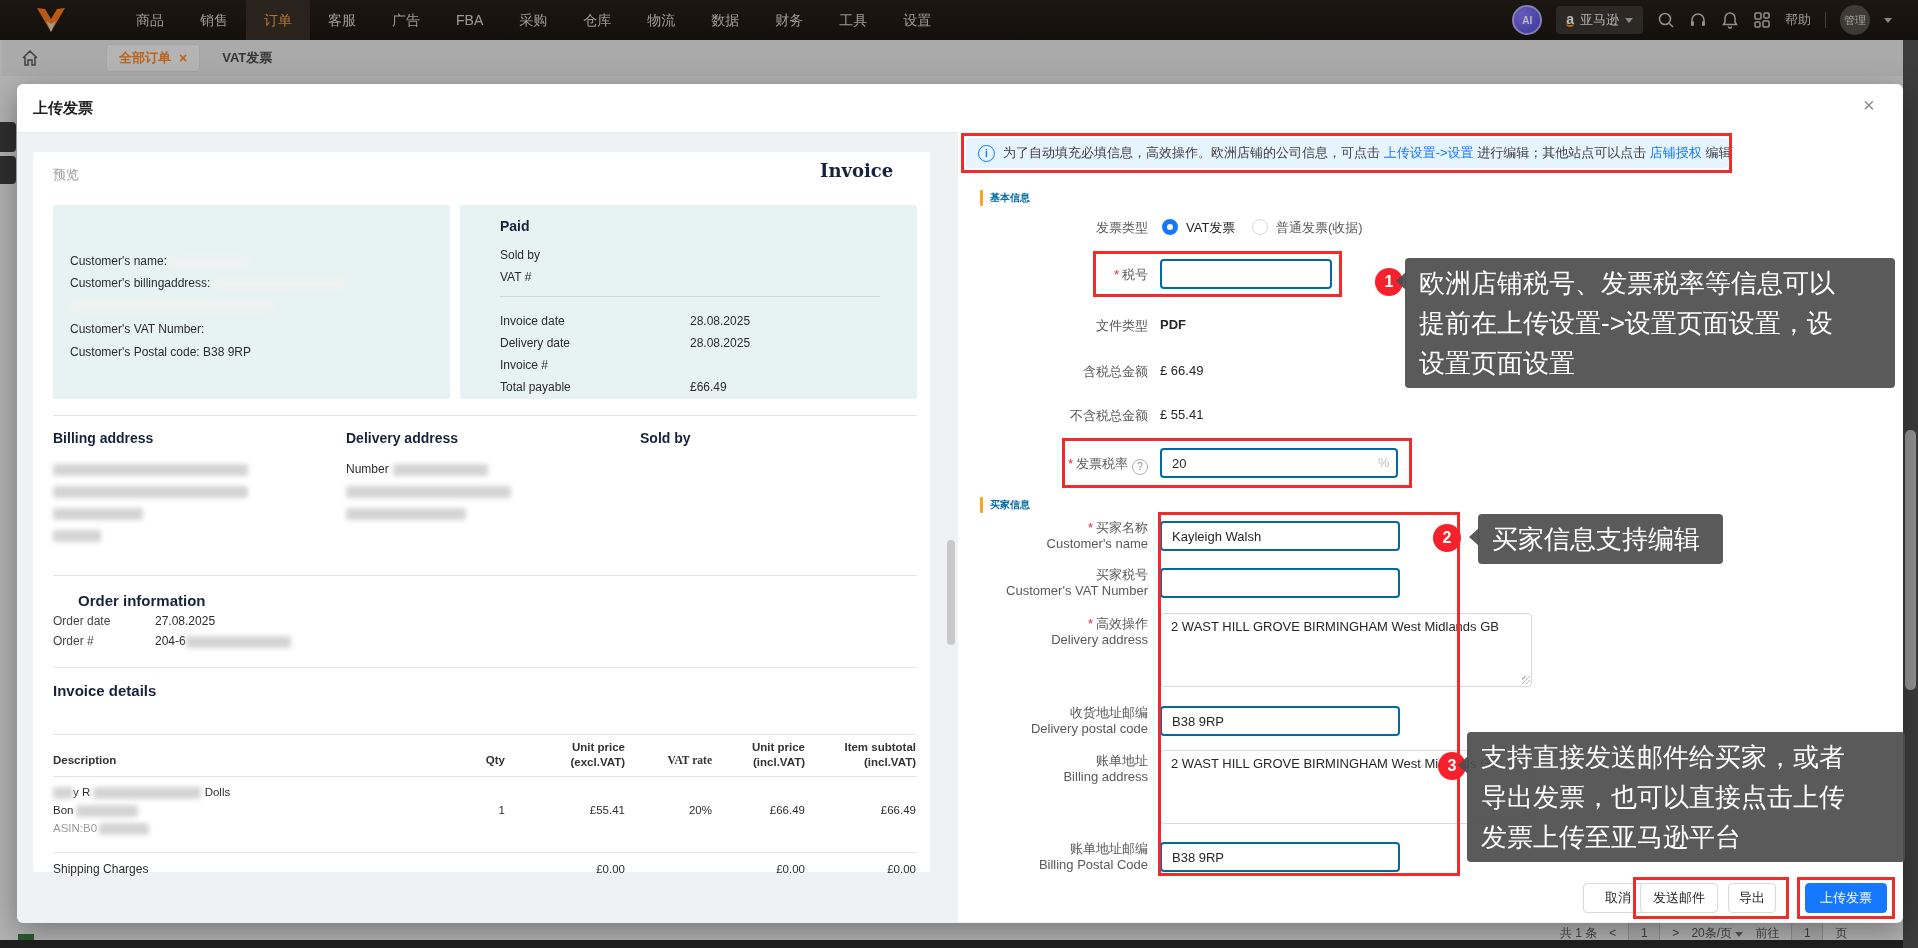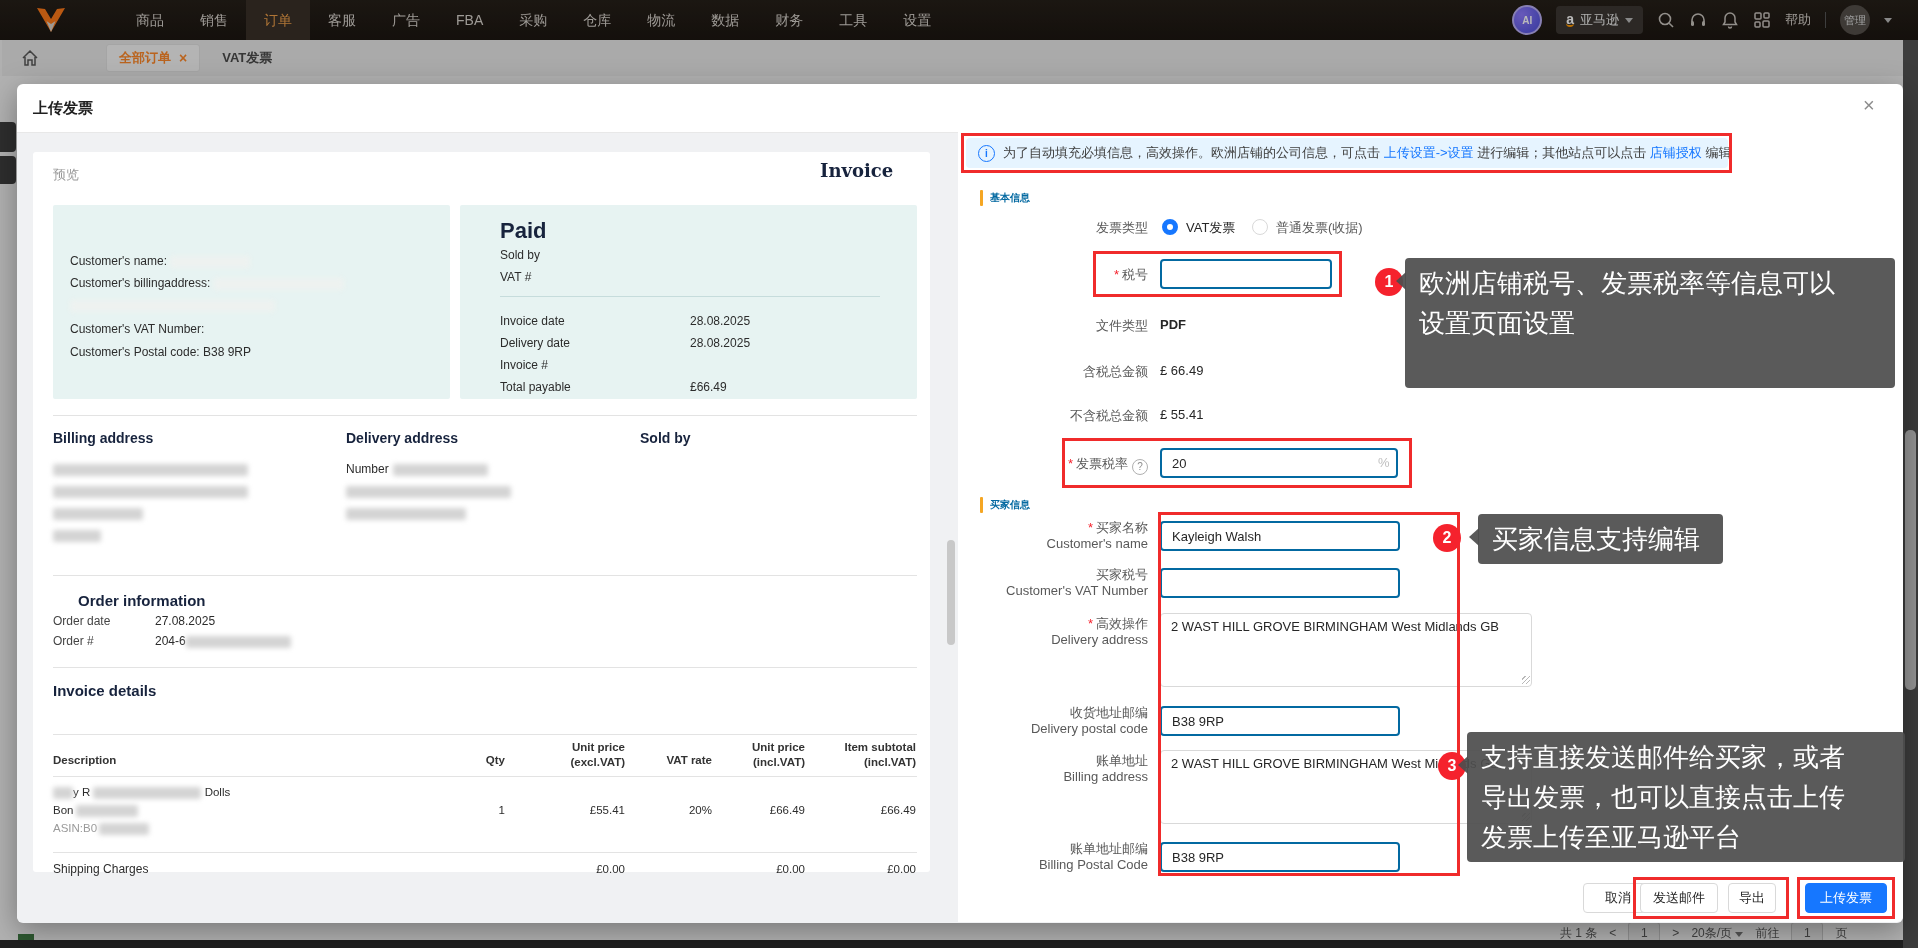--- a/index.html
+++ b/index.html
@@ -209,21 +209,21 @@
 <div class="pv" style="left:70px;top:276px;">
   <span>Customer's billingaddress:</span> <span class="redact light" style="width:130px;"></span>
 </div>
 <div class="pv" style="left:70px;top:298px;">
   <span class="redact light" style="width:205px;"></span>
 </div>
 <div class="pv" style="left:70px;top:322px;">Customer's VAT Number:</div>
 <div class="pv" style="left:70px;top:345px;">Customer's Postal code: B38 9RP</div>
 
 <div class="abs teal" style="left:460px;top:205px;width:457px;height:194px;"></div>
-<div class="pv" style="left:500px;top:218px;font-size:22px;font-weight:bold;color:#17233d;">Paid</div>
+<div class="pv" style="left:500px;top:218px;font-size:14px;font-weight:bold;color:#17233d;">Paid</div>
 <div class="pv" style="left:500px;top:248px;">Sold by</div>
 <div class="pv" style="left:500px;top:270px;">VAT #</div>
 <div class="hr" style="left:500px;top:296px;width:380px;background:#c6dcdc;"></div>
 <div class="pv" style="left:500px;top:314px;">Invoice date</div>
 <div class="pv" style="left:690px;top:314px;">28.08.2025</div>
 <div class="pv" style="left:500px;top:336px;">Delivery date</div>
 <div class="pv" style="left:690px;top:336px;">28.08.2025</div>
 <div class="pv" style="left:500px;top:358px;">Invoice #</div>
 <div class="pv" style="left:500px;top:380px;">Total payable</div>
 <div class="pv" style="left:690px;top:380px;">£66.49</div>
@@ -255,21 +255,21 @@
 </div>
 
 <div class="hr" style="left:53px;top:667px;width:864px;"></div>
 <div class="pv bold15" style="left:53px;top:682px;">Invoice details</div>
 <div class="hr" style="left:53px;top:734px;width:864px;"></div>
 
 <div class="pv th" style="left:53px;top:754px;">Description</div>
 <div class="pv th right" style="left:455px;top:754px;width:50px;">Qty</div>
 <div class="pv th right" style="left:545px;top:741px;width:80px;">Unit price</div>
 <div class="pv th right" style="left:545px;top:756px;width:80px;">(excl.VAT)</div>
-<div class="pv th right" style="left:642px;top:754px;width:70px;">VAT rate</div>
+<div class="pv th right" style="left:642px;top:754px;width:70px;font-family:Liberation Serif, serif;">VAT rate</div>
 <div class="pv th right" style="left:725px;top:741px;width:80px;">Unit price</div>
 <div class="pv th right" style="left:725px;top:756px;width:80px;">(incl.VAT)</div>
 <div class="pv th right" style="left:816px;top:741px;width:100px;">Item subtotal</div>
 <div class="pv th right" style="left:816px;top:756px;width:100px;">(incl.VAT)</div>
 <div class="hr" style="left:53px;top:776px;width:864px;"></div>
 
 <div class="pv num" style="left:53px;top:786px;">
   <span class="redact" style="width:20px;"></span><span>y R</span>
   <span class="redact" style="width:108px;"></span> <span>Dolls</span>
 </div>
@@ -368,20 +368,21 @@
 <div class="ann-box" style="left:1093px;top:251px;width:249px;height:46px;"></div>
 <div class="ann-box" style="left:1062px;top:438px;width:350px;height:50px;"></div>
 <div class="ann-box" style="left:1158px;top:512px;width:302px;height:364px;"></div>
 <div class="ann-box" style="left:1633px;top:877px;width:156px;height:42px;"></div>
 <div class="ann-box" style="left:1797px;top:877px;width:98px;height:42px;"></div>
 
 <div class="ann-circle" style="left:1375px;top:268px;">1</div>
 <div class="tooltip" style="left:1405px;top:258px;width:490px;height:130px;">
   <span class="arrow"></span>
   <div>欧洲店铺税号、发票税率等信息可以</div>
+  <div>提前在上传设置-&gt;设置页面设置，设</div>
   <div>设置页面设置</div>
 </div>
 
 <div class="ann-circle" style="left:1433px;top:524px;">2</div>
 <div class="tooltip" style="left:1478px;top:514px;width:245px;height:50px;line-height:40px;">
   <span class="arrow"></span>
   <div>买家信息支持编辑</div>
 </div>
 
 <div class="ann-circle" style="left:1438px;top:752px;">3</div>

